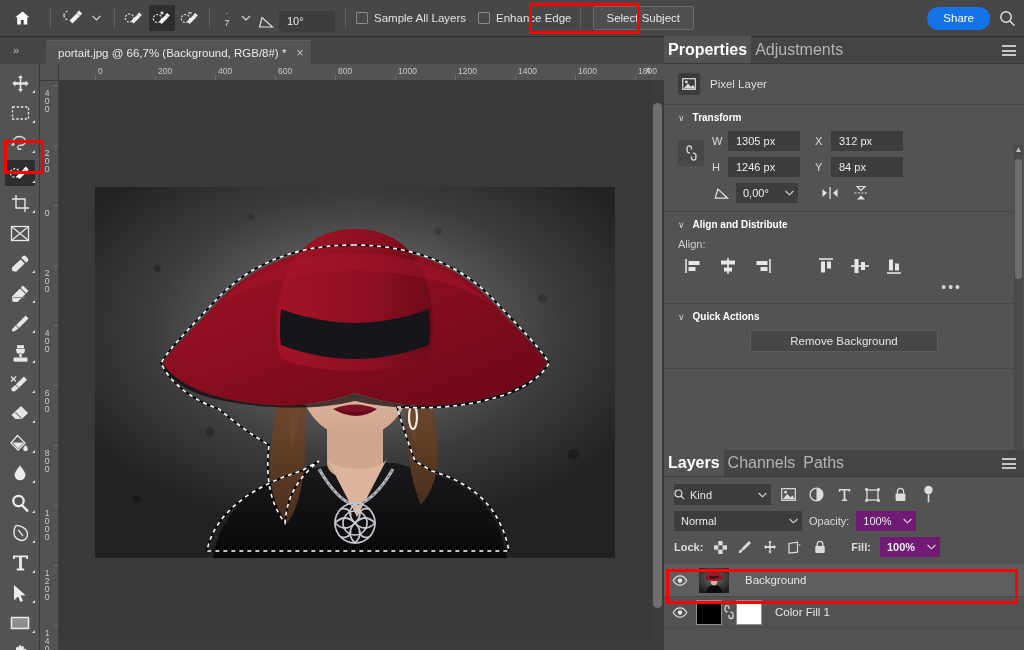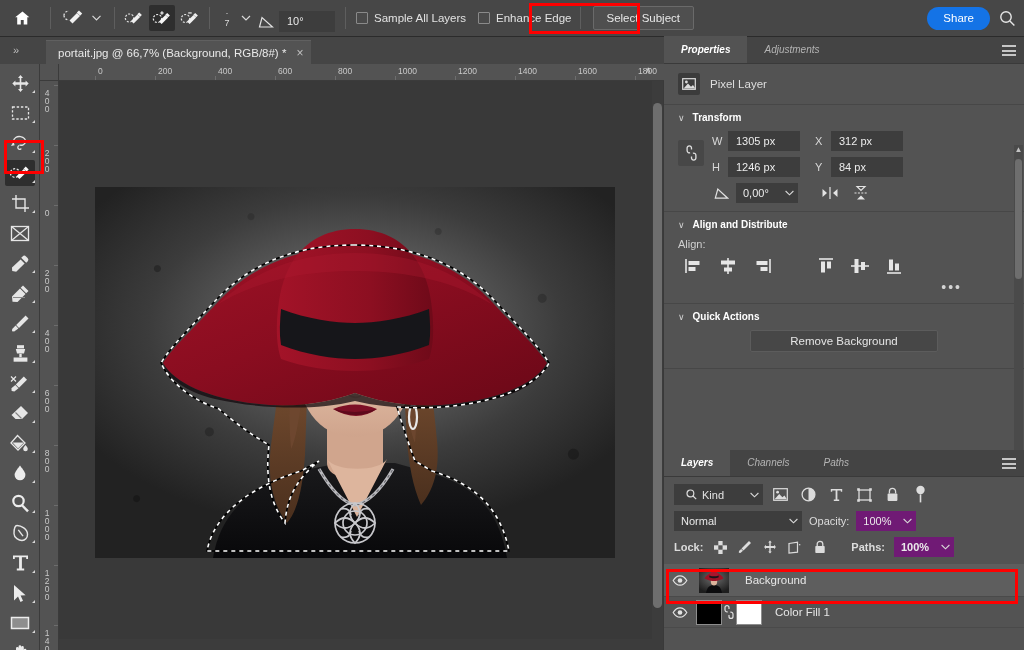--- a/index.html
+++ b/index.html
@@ -165,21 +165,21 @@
     background: #3c3c3c;
   }
 
   
   .dock { position: absolute; left: 664px; top: 37px; width: 360px; height: 613px; background: #535353; }
   .panel-tabs {
     display: flex; align-items: flex-end; height: 27px; background: #444;
     border-bottom: 1px solid #3a3a3a; position: relative;
   }
   .ptab {
-    padding: 0 17px; height: 27px; line-height: 27px; font-size: 10px; color: #b4b4b4; font-style: italic;
+    padding: 0 4px; height: 27px; line-height: 27px; font-size: 16px; color: #b4b4b4;
   }
   .ptab.active { background: #535353; color: #ffffff; font-weight: bold; }
   .panel-menu {
     position: absolute; right: 8px; top: 8px; width: 14px; height: 11px;
     display: flex; flex-direction: column; justify-content: space-between;
   }
   .panel-menu i { display: block; height: 2px; background: #c6c6c6; }
 
   .prop-body { background: #535353; }
   .pixel-row {
@@ -232,21 +232,21 @@
     position: absolute; right: 1px; top: 108px; width: 9px; height: 326px; background: #4a4a4a;
   }
   .prop-scroll .thumb { position: absolute; left: 1px; top: 14px; width: 7px; height: 120px; background: #6e6e6e; border-radius: 4px; }
   .prop-scroll .uparrow { position: absolute; left: 0; top: 0; width: 9px; text-align: center; color: #c3c3c3; font-size: 8px; }
 
   
   .layers-dock { position: absolute; left: 664px; top: 450px; width: 360px; height: 200px; background: #535353; }
   .filter-row { display: flex; align-items: center; gap: 6px; padding: 7px 10px 6px 10px; }
   .kind-sel {
     background: #3d3d3d; display: flex; align-items: center; gap: 17px;
-    height: 21px; padding: 0 4px 0 12px; width: 89px; justify-content: space-between;
+    height: 21px; padding: 0 4px 0 0; width: 97px; justify-content: space-between;
   }
   .kind-sel .lt { display: flex; align-items: center; gap: 5px; color: #e3e3e3; font-size: 11px; }
   .filter-ico { width: 22px; height: 21px; display: flex; align-items: center; justify-content: center; }
   .blend-row { display: flex; align-items: center; gap: 7px; padding: 0 10px 6px 10px; }
   .blend-sel {
     background: #3d3d3d; color: #e8e8e8; font-size: 11px; height: 20px;
     display: flex; align-items: center; justify-content: space-between;
     padding: 0 4px 0 7px; width: 128px;
   }
   .small-lbl { color: #dcdcdc; font-size: 11px; }
@@ -1000,21 +1000,21 @@
             <path d="M1 2.5 9.5 1.2v10L1 12z" fill="none" stroke="#dcdcdc" stroke-width="1.2"></path>
             <path d="M11 3.4 13 4.4" stroke="#dcdcdc" stroke-width="1.1" stroke-dasharray="1.5 1.2"></path>
           </svg>
         </span>
       <span class="lock-ico">
           <svg class="icon" width="12" height="14" viewBox="0 0 12 14">
             <path d="M3.2 6V4.1a2.8 2.8 0 0 1 5.6 0V6" fill="none" stroke="#dcdcdc" stroke-width="1.3"></path>
             <rect x="1.3" y="6" width="9.4" height="7" rx=".8" fill="#dcdcdc"></rect>
           </svg>
         </span>
-      <span class="small-lbl" style="margin-left:14px">Paths:</span>
+      <span class="small-lbl" style="margin-left:14px">Fill:</span>
       <div class="opa-val">
         <span>100%</span>
         <span>
             <svg class="icon" width="9" height="6" viewBox="0 0 9 6">
               <path d="M.6 1 4.5 4.8 8.4 1" fill="none" stroke="#d8d8d8" stroke-width="1.1"></path>
             </svg>
           </span>
       </div>
     </div>
 

